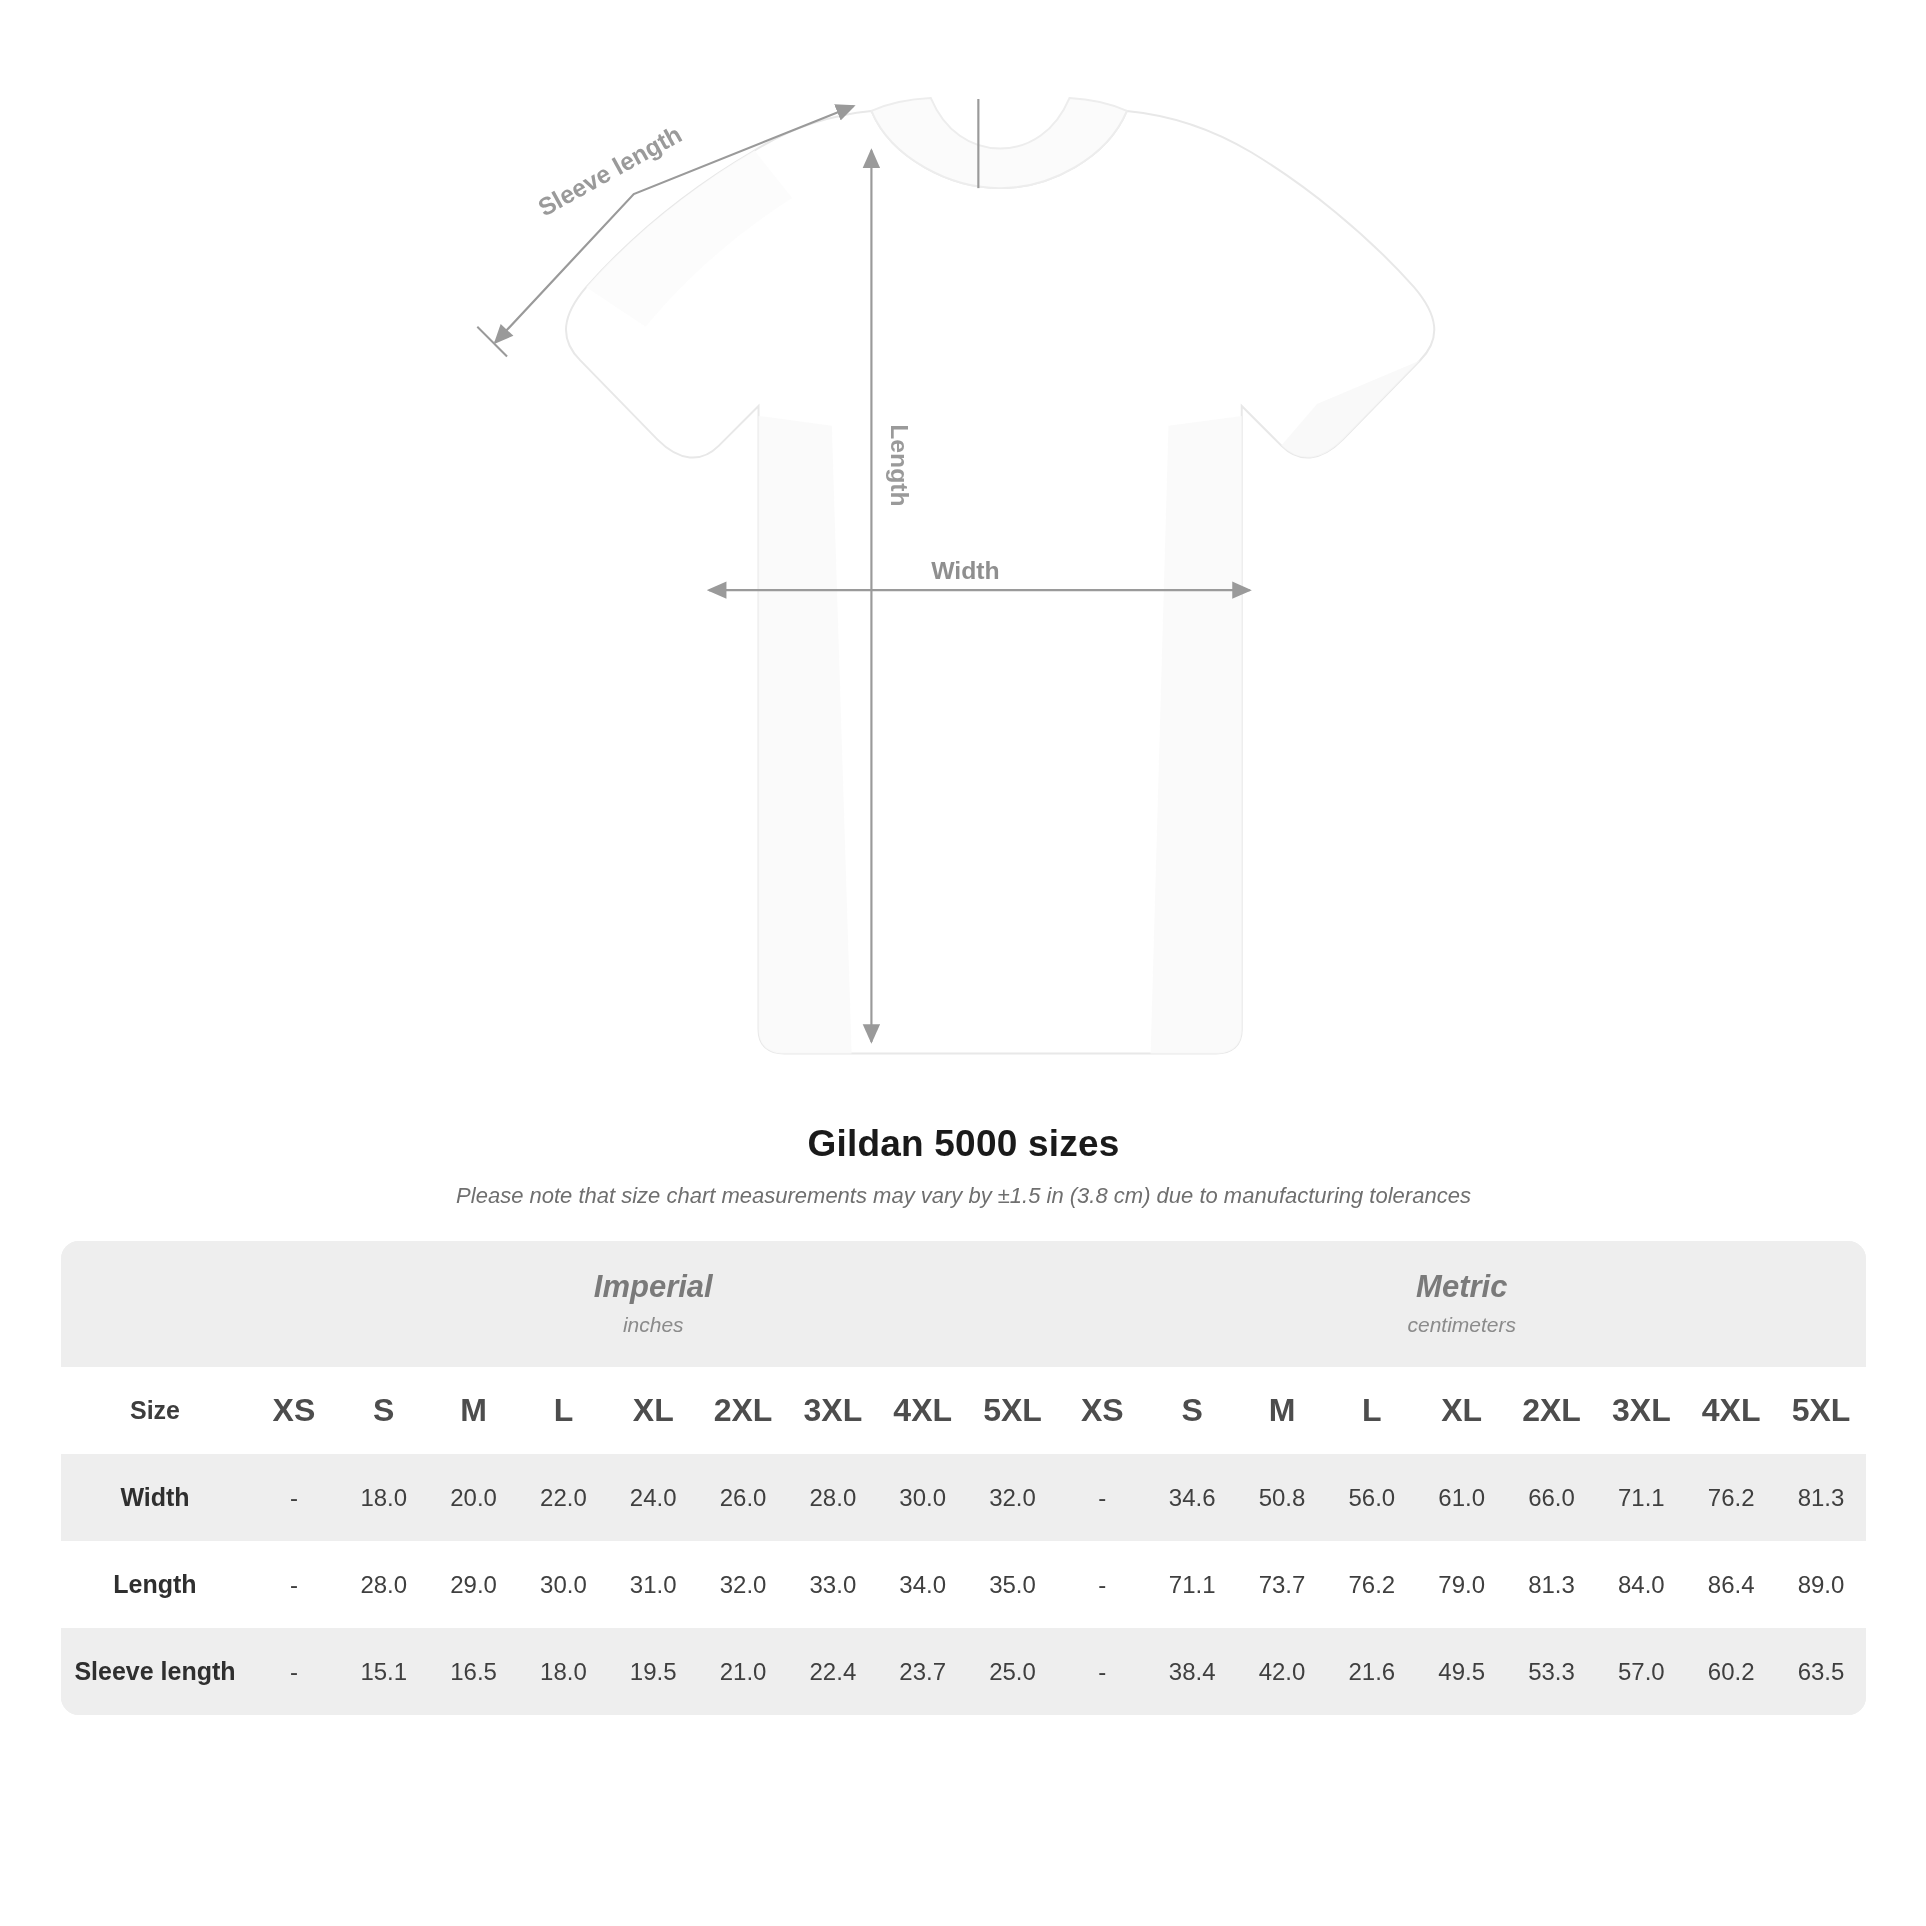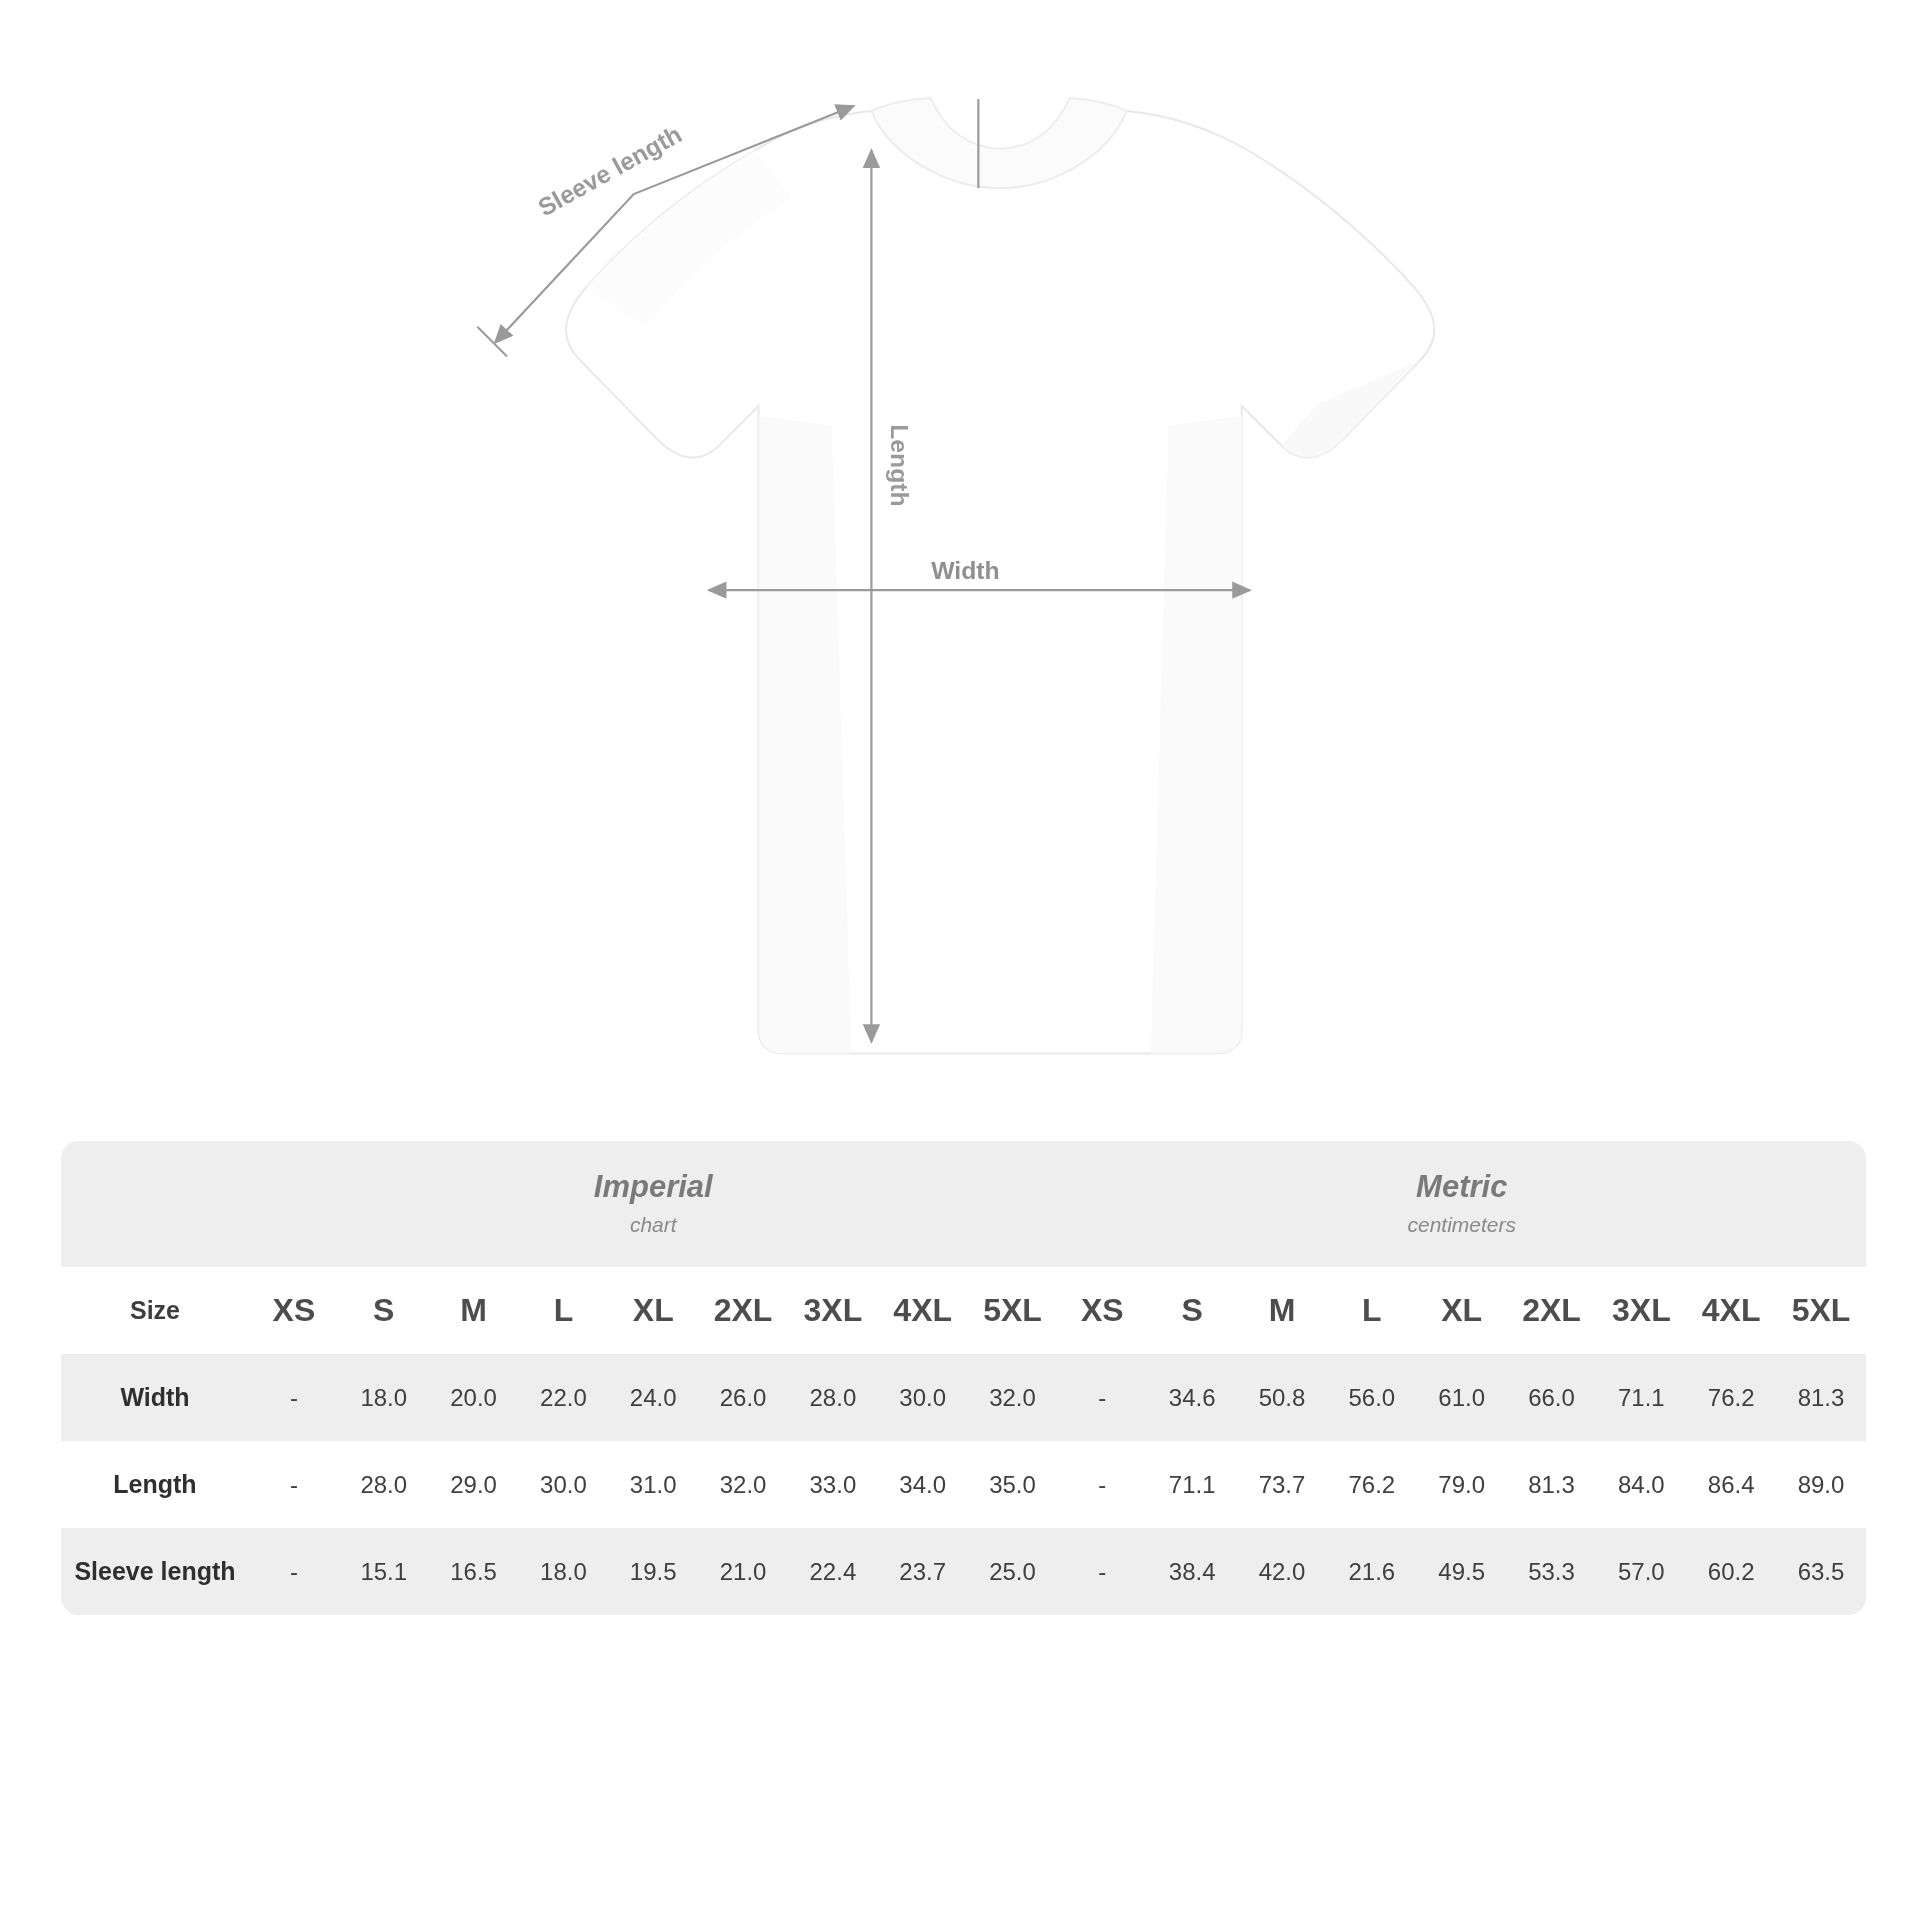--- a/index.html
+++ b/index.html
@@ -180,33 +180,37 @@
       </g>
       <text x="900" y="470" transform="rotate(90 900 470)" font-family="Liberation Sans, sans-serif" font-size="25" font-weight="bold" fill="#9a9a9a" text-anchor="middle">Length</text>
 
       <g stroke="#9a9a9a" stroke-width="2.2" fill="none">
         <line x1="716" y1="596" x2="1262" y2="596" marker-start="url(#arrTail)" marker-end="url(#arrHead)"></line>
       </g>
       <text x="975" y="585" font-family="Liberation Sans, sans-serif" font-size="25" font-weight="bold" fill="#8f8f8f" text-anchor="middle">Width</text>
     </svg>
   </div>
 
+  <div class="title-block">
+    <div class="chart-title">Gildan 5000 sizes</div>
+    <div class="chart-note">Please note that size chart measurements may vary by ±1.5 in (3.8 cm) due to manufacturing tolerances</div>
+  </div>
 
   <div class="table-wrap">
     <table class="size-table">
       <colgroup>
         <col class="col-label">
         <col span="18">
       </colgroup>
       <tbody id="table-body">
           <tr class="unit-row">
             <td class="unit-cell"></td>
             <td colspan="9" class="unit-cell">
               <div class="unit-name">Imperial</div>
-              <div class="unit-sub">chart</div>
+              <div class="unit-sub">inches</div>
             </td>
             <td colspan="9" class="unit-cell">
               <div class="unit-name">Metric</div>
               <div class="unit-sub">centimeters</div>
             </td>
           </tr>
           <tr class="head-row">
             <td class="rowlabel">Size</td>
             <td>XS</td>
             <td>S</td>

